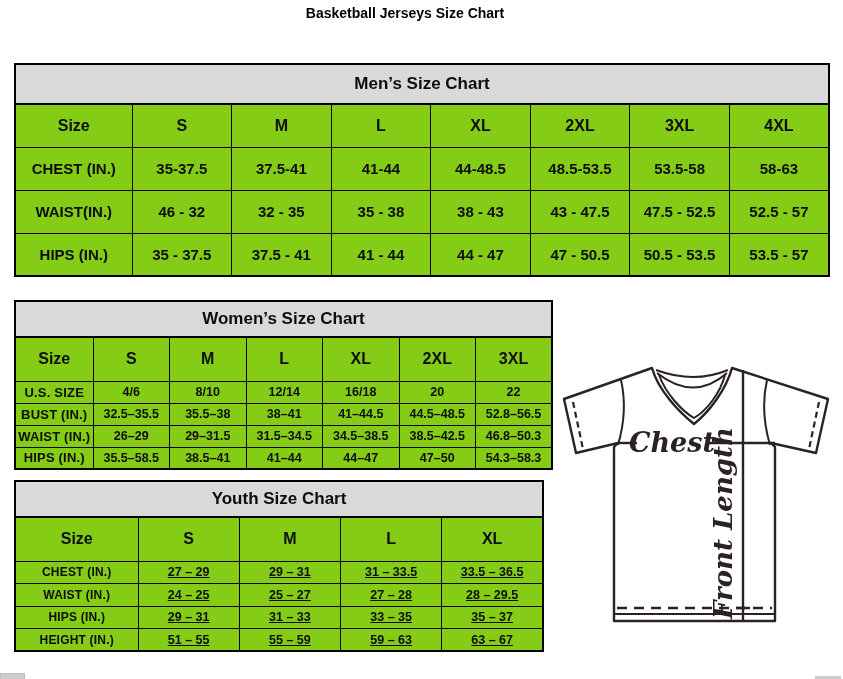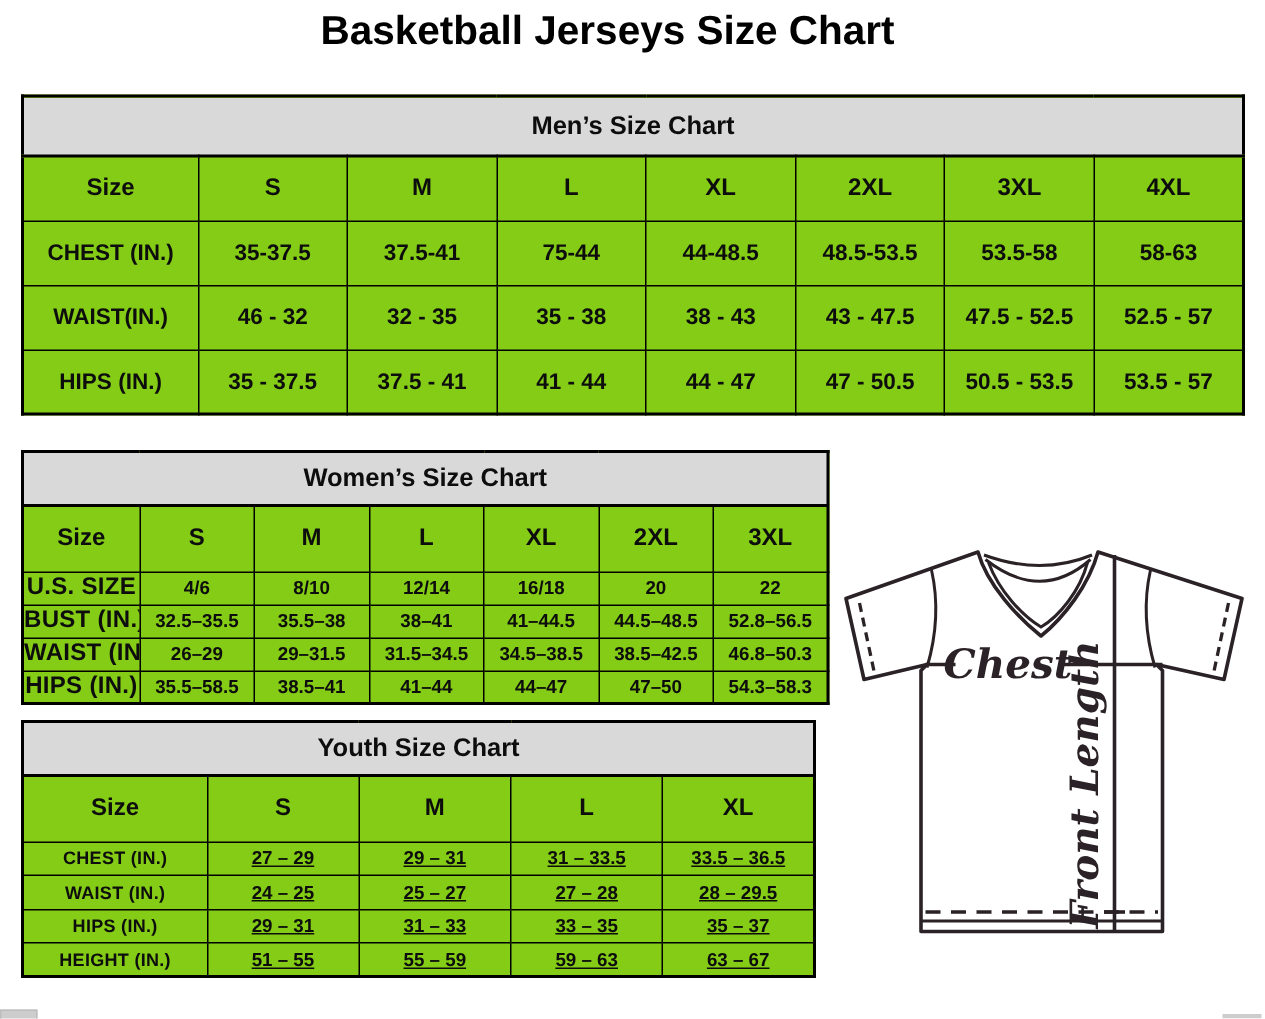--- a/index.html
+++ b/index.html
@@ -2,21 +2,21 @@
 <html><head>
 <meta charset="utf-8">
 <style>
   html,body{margin:0;padding:0;}
   body{
     width:843px;height:679px;position:relative;background:#ffffff;overflow:hidden;
     font-family:"Liberation Sans", sans-serif;
   }
   .page-title{
     position:absolute;top:5px;left:0;width:810px;text-align:center;
-    font-size:27px;font-weight:bold;color:#000;
+    font-size:14px;font-weight:bold;color:#000;
   }
   table.size-table{
     position:absolute;border-collapse:collapse;table-layout:fixed;
     border:2px solid #000;background:#84cc16;
   }
   .size-table th,.size-table td{
     border:1px solid #000;text-align:center;vertical-align:middle;
     font-weight:bold;color:#0d0d0d;padding:0;overflow:hidden;white-space:nowrap;
   }
   .size-table .caption{
@@ -29,21 +29,21 @@
   .men .data-row{height:43px;}
   .men .col-header{font-size:16px;}
   .men .row-label{font-size:15px;}
   .men .value-cell{font-size:15px;}
   
   .women{left:14px;top:300px;width:539px;}
   .women .caption-row{height:36px;margin-left:21px;}
   .women .header-row{height:44px;}
   .women .data-row{height:22px;}
   .women .col-header{font-size:16px;}
-  .women .row-label{font-size:16px;letter-spacing:0.2px;}
+  .women .row-label{font-size:13px;letter-spacing:0.2px;}
   .women .value-cell{font-size:12.5px;}
   
   .youth{left:14px;top:480px;width:530px;}
   .youth .caption-row{height:36px;}
   .youth .header-row{height:44px;}
   .youth .data-row{height:22.5px;}
   .youth .col-header{font-size:16px;}
   .youth .row-label{font-size:12px;letter-spacing:0.2px;}
   .youth .value-cell{font-size:12.5px;text-decoration:underline;}
 
@@ -84,21 +84,21 @@
         <th class="col-header">L</th>
         <th class="col-header">XL</th>
         <th class="col-header">2XL</th>
         <th class="col-header">3XL</th>
         <th class="col-header">4XL</th>
       </tr>
       <tr class="data-row">
         <th class="row-label">CHEST (IN.)</th>
         <td class="value-cell">35-37.5</td>
         <td class="value-cell">37.5-41</td>
-        <td class="value-cell">75-44</td>
+        <td class="value-cell">41-44</td>
         <td class="value-cell">44-48.5</td>
         <td class="value-cell">48.5-53.5</td>
         <td class="value-cell">53.5-58</td>
         <td class="value-cell">58-63</td>
       </tr>
       <tr class="data-row">
         <th class="row-label">WAIST(IN.)</th>
         <td class="value-cell">46 - 32</td>
         <td class="value-cell">32 - 35</td>
         <td class="value-cell">35 - 38</td>

